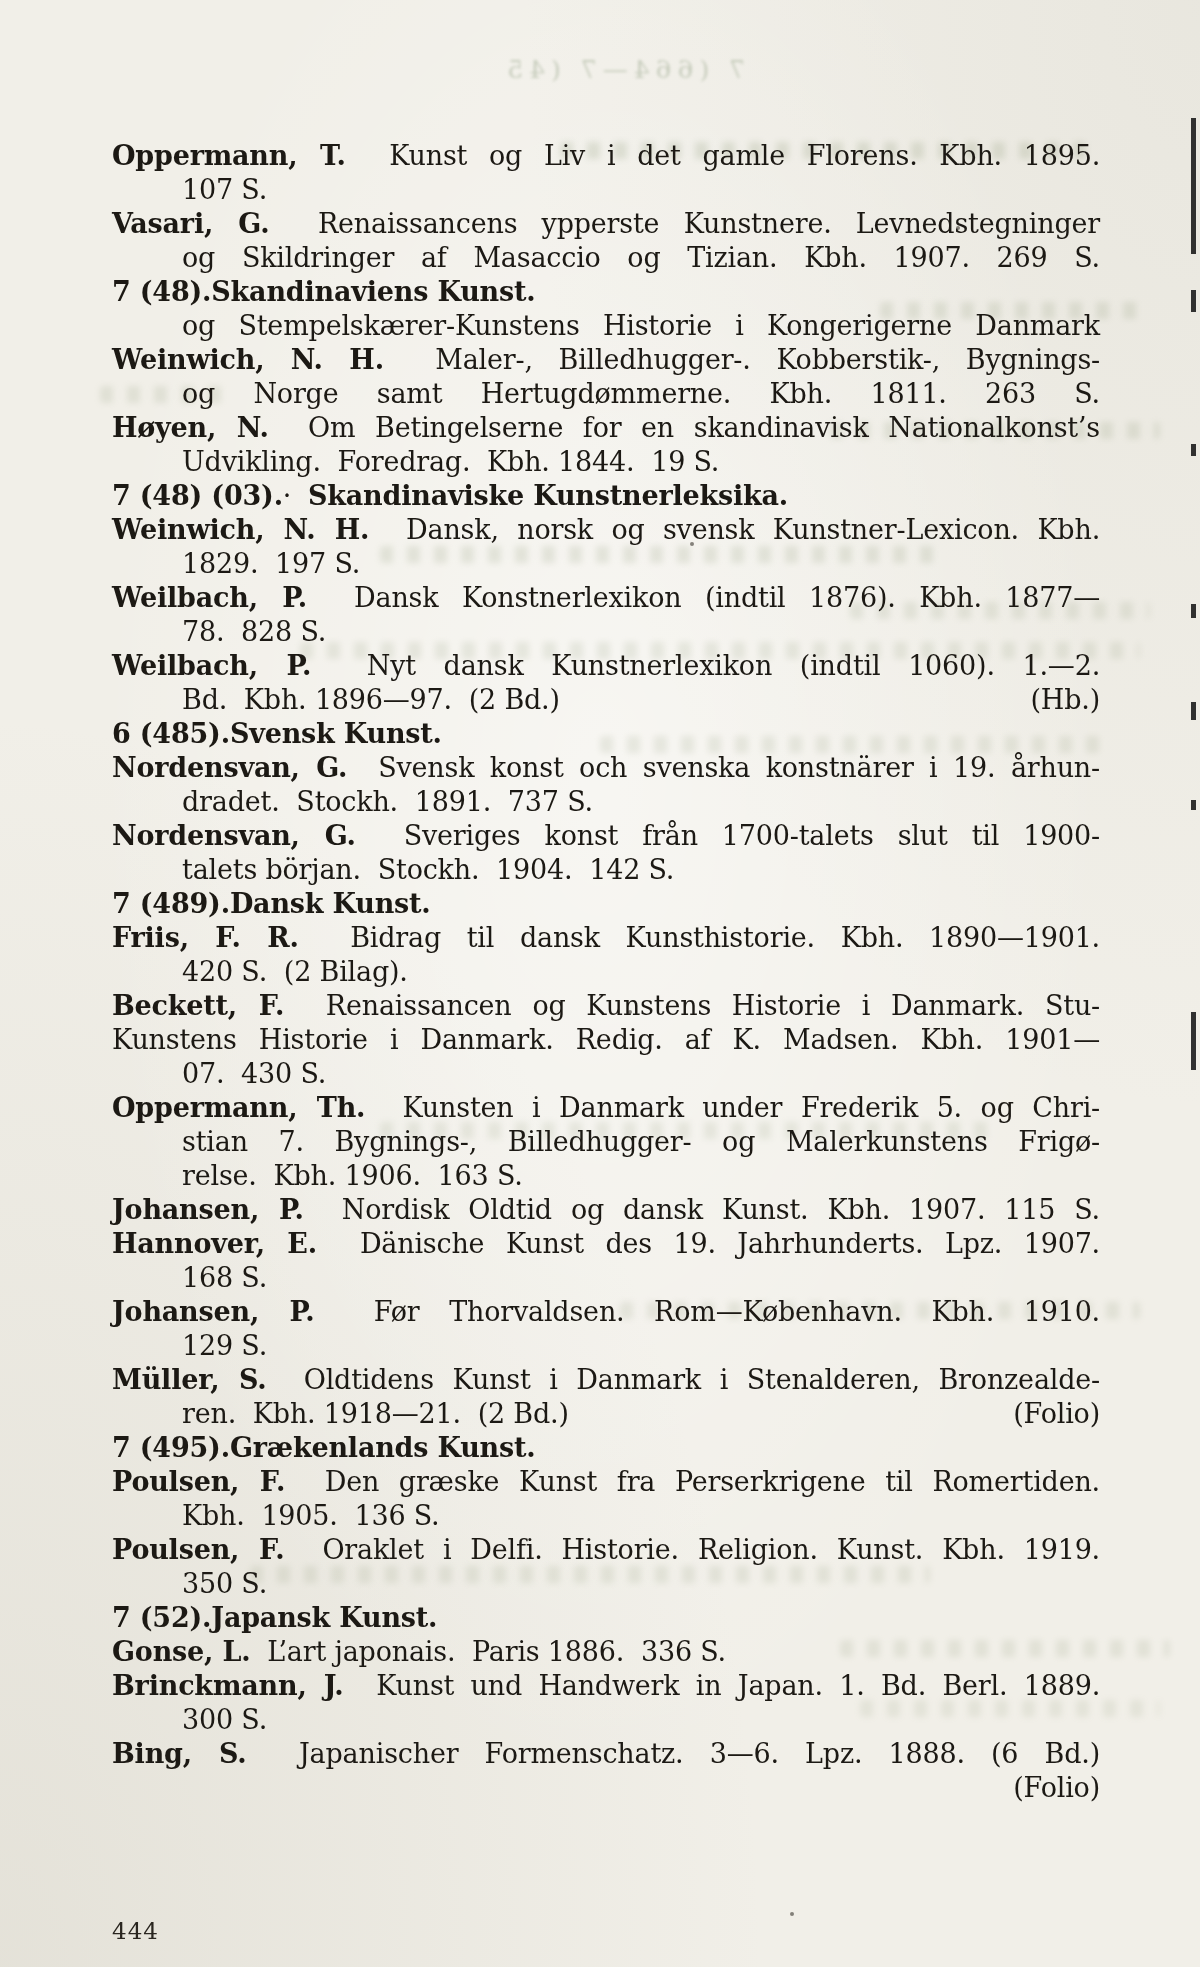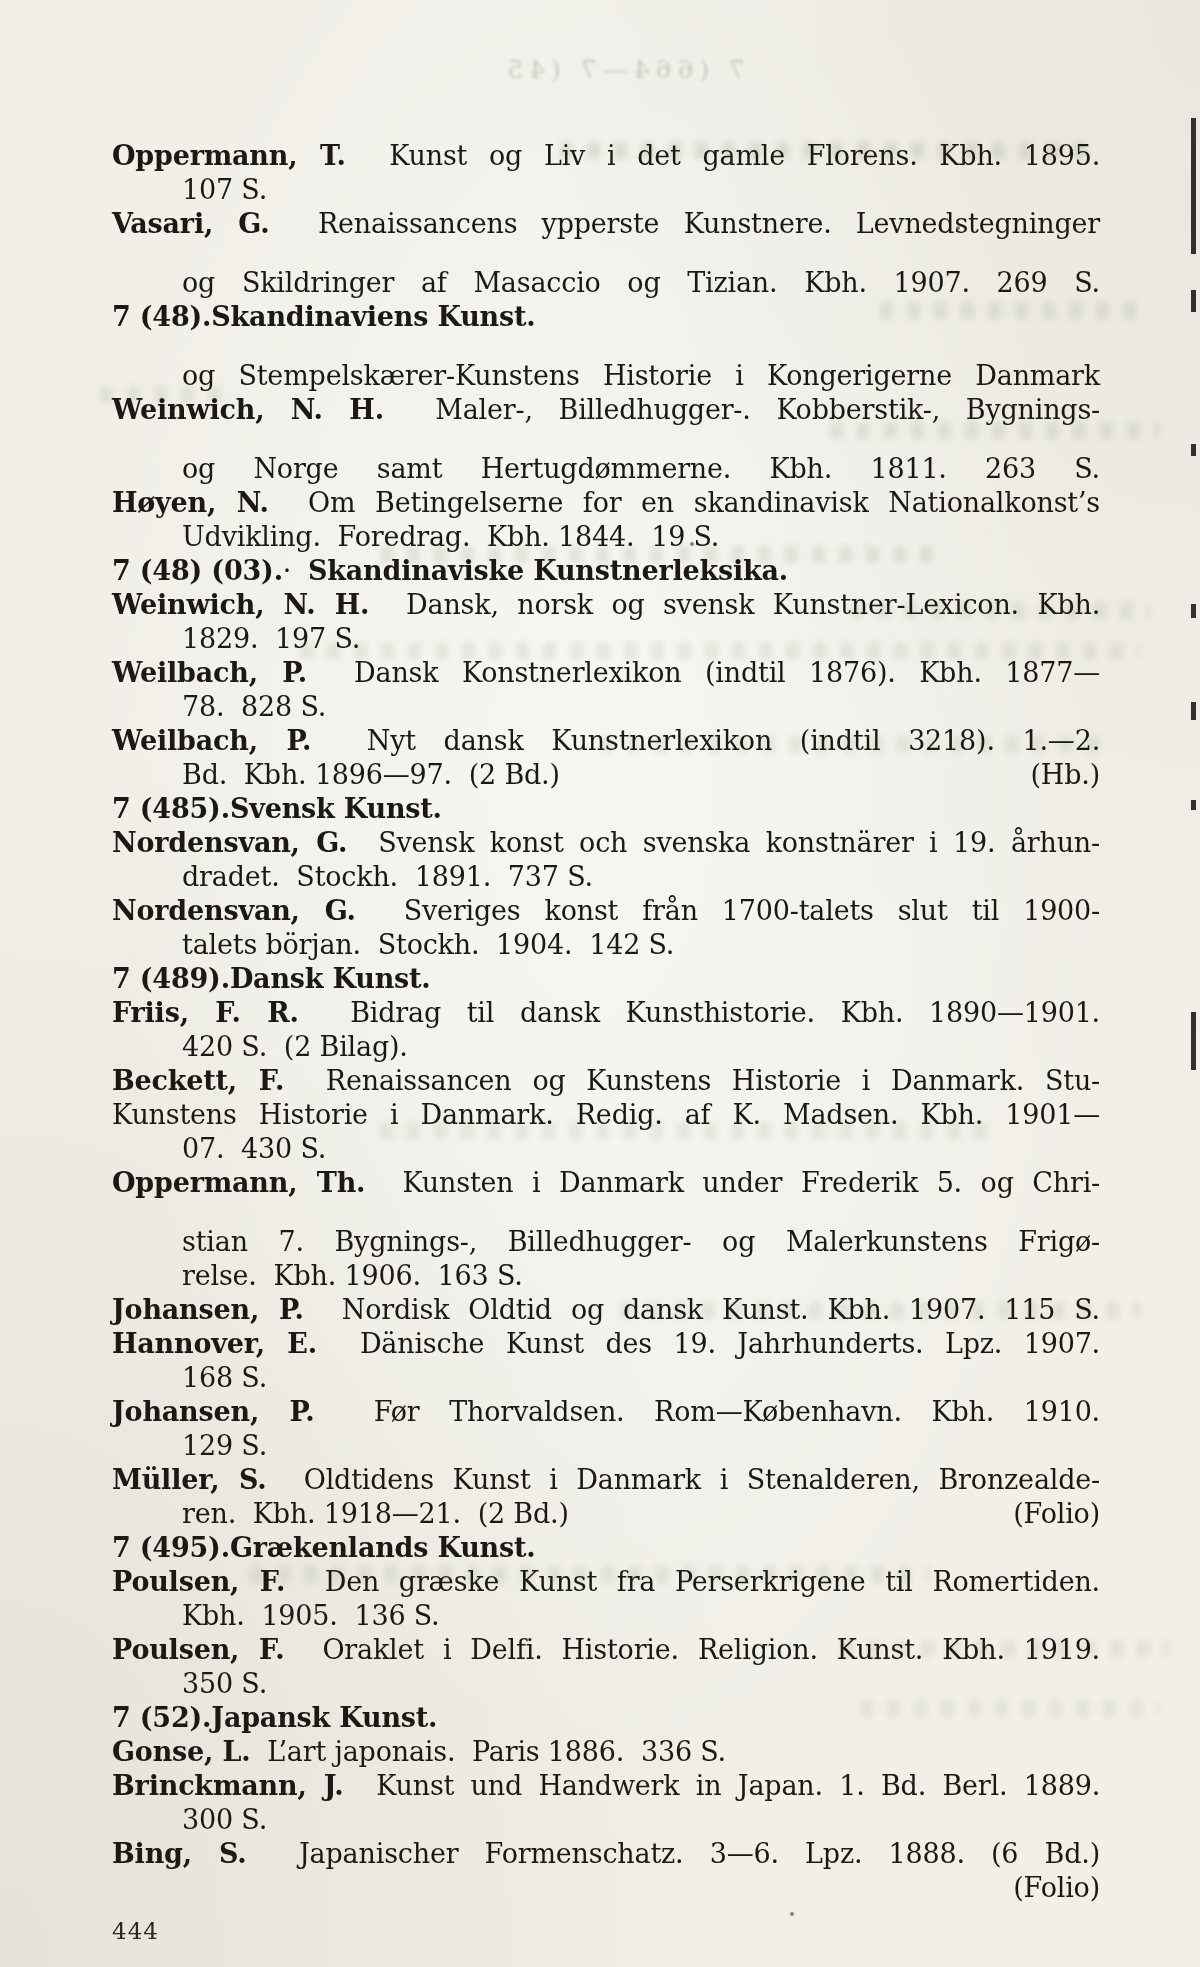--- a/index.html
+++ b/index.html
@@ -17,21 +17,21 @@
       #f1efe8;
   }
   .textblock{
     position:absolute;left:112px;top:139px;width:988px;
     font-size:27px;line-height:34px;color:#1c1914;
     letter-spacing:-0.2px;
   }
   .line{height:34px;white-space:nowrap;}
   .jl{white-space:normal;text-align:justify;text-align-last:justify;text-justify:inter-word;}
   .ind{padding-left:70px;}
-  .jl.ind{padding-left:70px;margin-top:25px;}
+  .jl.ind{padding-left:70px;}
   .withright{display:flex;justify-content:space-between;white-space:nowrap;}
   .section{display:flex;justify-content:flex-start;font-weight:bold;}
   .section .dot{font-weight:normal;}
   b{font-weight:bold;}
   .pagenum{
     position:absolute;left:112px;top:1918px;width:988px;
     font-size:23px;color:#2a2620;letter-spacing:1px;
   }
   
   .bleed-top{
@@ -96,27 +96,27 @@
       <div class="line jl"><b>Høyen, N.</b>&nbsp; <span>Om Betingelserne for en skandinavisk Nationalkonst’s</span></div>
       <div class="line ind"><span>Udvikling.&nbsp; Foredrag.&nbsp; Kbh. 1844.&nbsp; 19 S.</span></div>
       <div class="line section">
         <span class="section-code">7 (48) (03).</span>
         <span class="section-right"><span class="dot">·&nbsp; </span><span>Skandinaviske Kunstnerleksika.</span></span>
       </div>
       <div class="line jl"><b>Weinwich, N. H.</b>&nbsp; <span>Dansk, norsk og svensk Kunstner-Lexicon. Kbh.</span></div>
       <div class="line ind"><span>1829.&nbsp; 197 S.</span></div>
       <div class="line jl"><b>Weilbach, P.</b>&nbsp; <span>Dansk Konstnerlexikon (indtil 1876). Kbh. 1877—</span></div>
       <div class="line ind"><span>78.&nbsp; 828 S.</span></div>
-      <div class="line jl"><b>Weilbach, P.</b>&nbsp; <span>Nyt dansk Kunstnerlexikon (indtil 3218). 1.—2.</span></div>
+      <div class="line jl"><b>Weilbach, P.</b>&nbsp; <span>Nyt dansk Kunstnerlexikon (indtil 1060). 1.—2.</span></div>
       <div class="line withright ind">
         <span>Bd.&nbsp; Kbh. 1896—97.&nbsp; (2 Bd.)</span>
         <span>(Hb.)</span>
       </div>
       <div class="line section">
-        <span class="section-code">7 (485).</span>
+        <span class="section-code">6 (485).</span>
         <span class="section-right"><span>Svensk Kunst.</span></span>
       </div>
       <div class="line jl"><b>Nordensvan, G.</b>&nbsp; <span>Svensk konst och svenska konstnärer i 19. århun-</span></div>
       <div class="line ind"><span>dradet.&nbsp; Stockh.&nbsp; 1891.&nbsp; 737 S.</span></div>
       <div class="line jl"><b>Nordensvan, G.</b>&nbsp; <span>Sveriges konst från 1700-talets slut til 1900-</span></div>
       <div class="line ind"><span>talets början.&nbsp; Stockh.&nbsp; 1904.&nbsp; 142 S.</span></div>
       <div class="line section">
         <span class="section-code">7 (489).</span>
         <span class="section-right"><span>Dansk Kunst.</span></span>
       </div>

